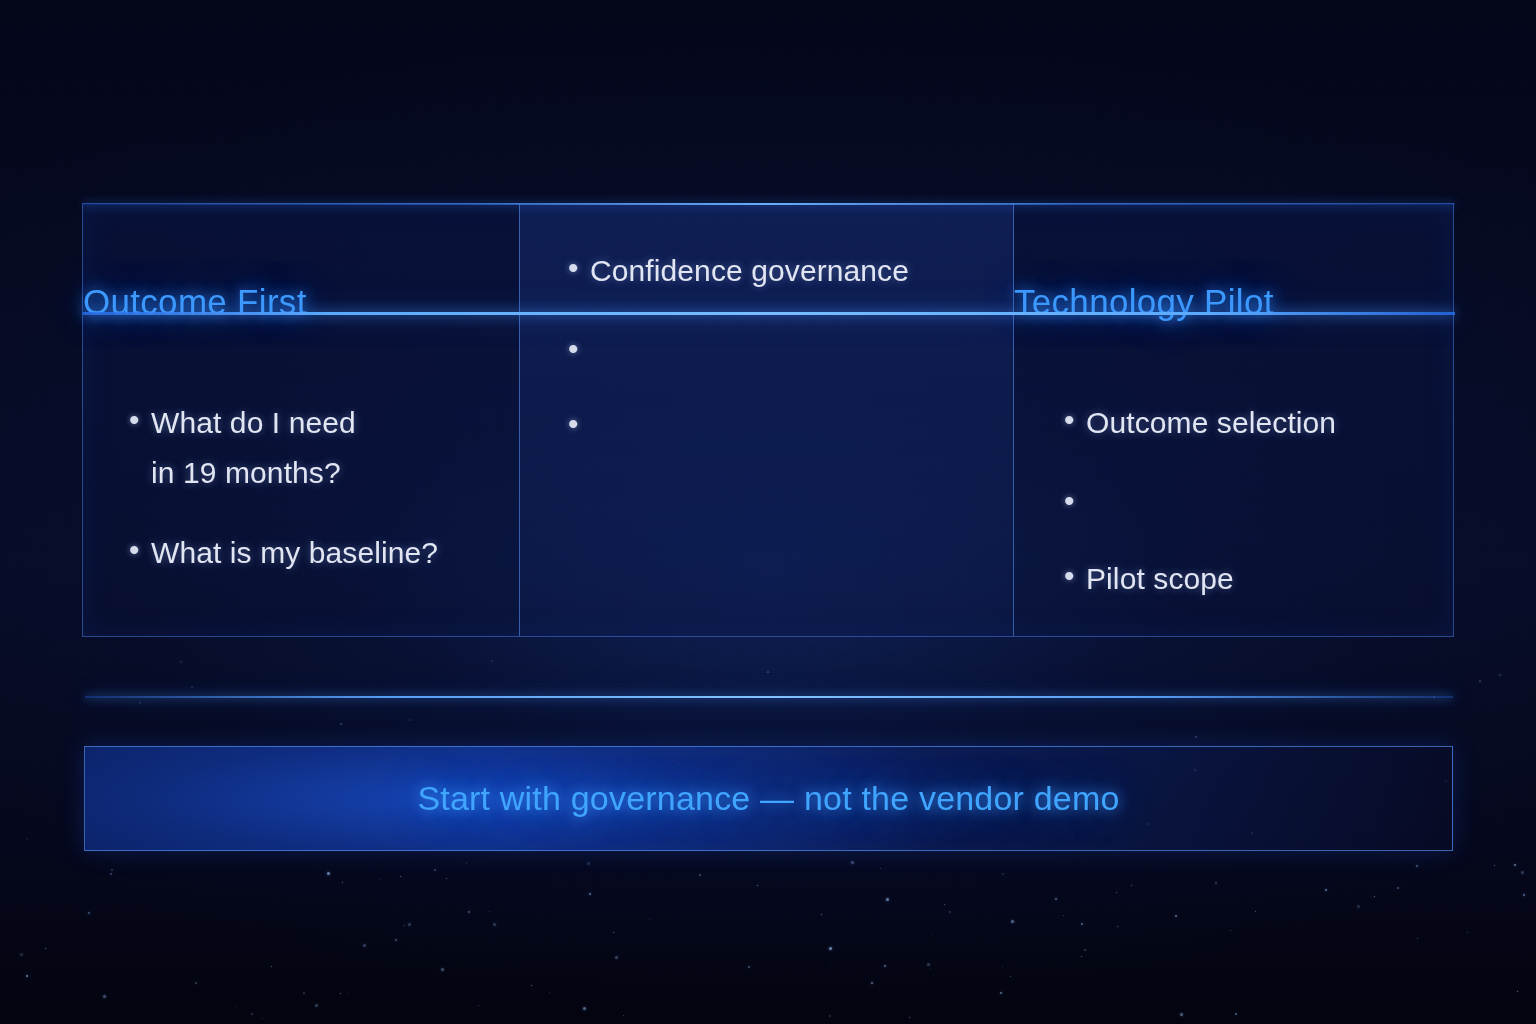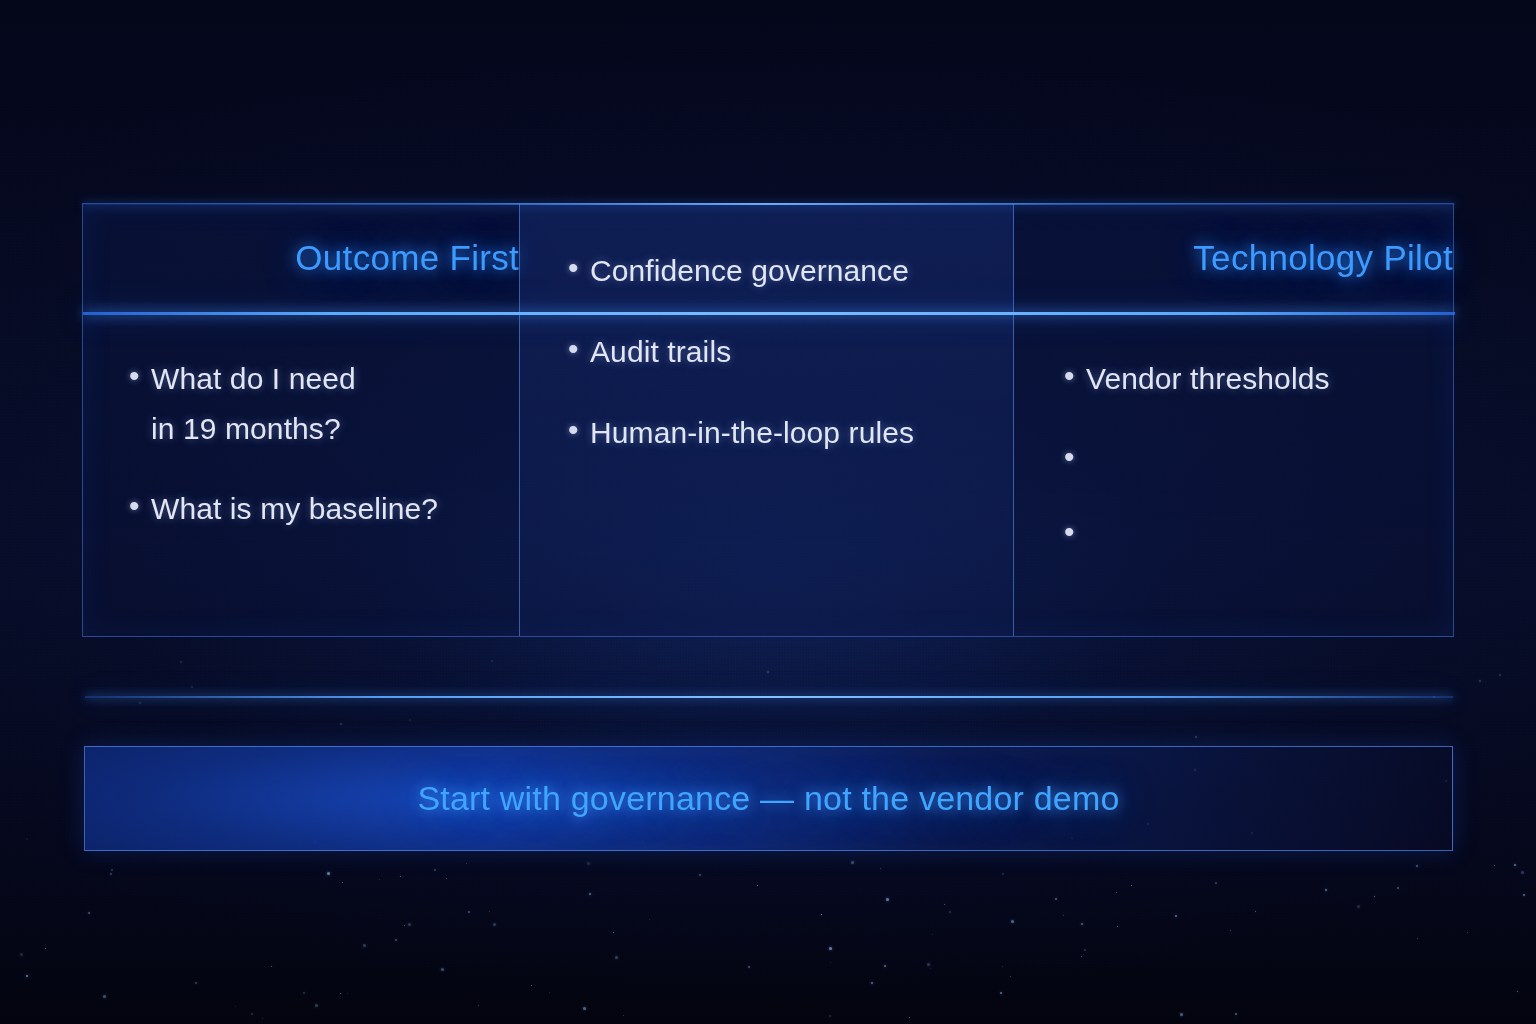--- a/index.html
+++ b/index.html
@@ -57,22 +57,23 @@
   .col.c1 { width:436px; }
   .col.c2 { width:495px;
     background:linear-gradient(180deg, rgba(24,48,122,0.42) 0%, rgba(14,30,84,0.30) 100%);
     border-left:1px solid rgba(86,140,235,0.60);
     border-right:1px solid rgba(86,140,235,0.60);
   }
   .col.c3 { width:439px; }
 
   .col-head {
     height:108px;
-    display:flex; align-items:center; justify-content:flex-end;
+    display:flex; align-items:center; justify-content:flex-start;
     position:relative;
+    margin-top:44px;
   }
   .col-head-text {
     font-size:35px;
     font-weight:400;
     letter-spacing:.3px;
     color:#3d9bff;
     text-shadow:0 0 14px rgba(50,140,255,0.95), 0 0 34px rgba(30,110,255,0.55);
     white-space:nowrap;
   }
   .col.c2 .col-head-text { color:#3f9dff; }
@@ -321,43 +322,42 @@
     </div>
 
     <div class="col c2">
       <div class="col-body">
         <div class="bullet-row">
           <span class="bullet-dot">•</span>
           <span class="bullet-text">Confidence governance</span>
         </div>
         <div class="bullet-row">
           <span class="bullet-dot">•</span>
-          <span class="bullet-text">Audit trails</span>
-        </div>
-        <div class="bullet-row">
-          <span class="bullet-dot">•</span>
-          <span class="bullet-text">Human-in-the-loop rules</span>
+        </div>
+        <div class="bullet-row">
+          <span class="bullet-dot">•</span>
         </div>
       </div>
     </div>
 
     <div class="col c3">
       <div class="col-head">
         <span class="col-head-text">Technology Pilot</span>
       </div>
       <div class="col-body">
         <div class="bullet-row">
           <span class="bullet-dot">•</span>
-          <span class="bullet-text">Vendor thresholds</span>
-        </div>
-        <div class="bullet-row">
-          <span class="bullet-dot">•</span>
-        </div>
-        <div class="bullet-row">
-          <span class="bullet-dot">•</span>
+          <span class="bullet-text">Outcome selection</span>
+        </div>
+        <div class="bullet-row">
+          <span class="bullet-dot">•</span>
+        </div>
+        <div class="bullet-row">
+          <span class="bullet-dot">•</span>
+          <span class="bullet-text">Pilot scope</span>
         </div>
       </div>
     </div>
 
   </div>
 
   <div id="separator"></div>
 
   <div id="footer">
     <span id="footer-text">Start with governance — not the vendor demo</span>

